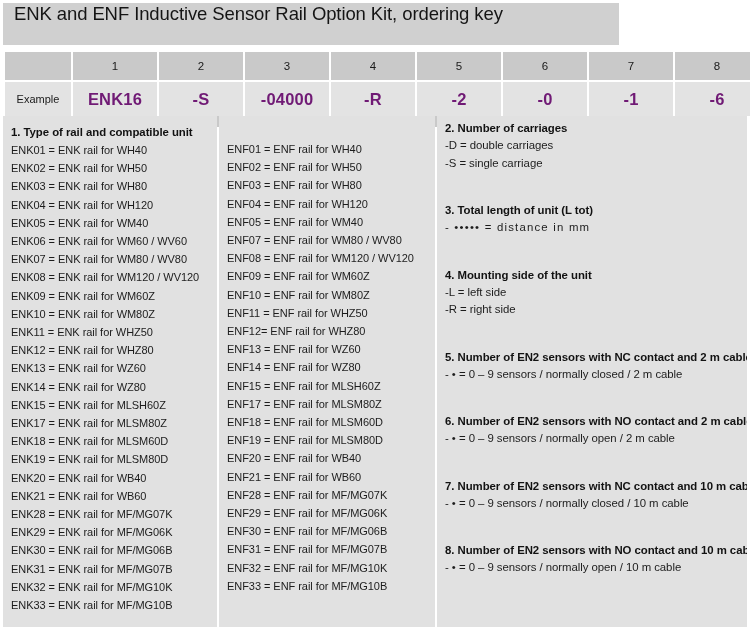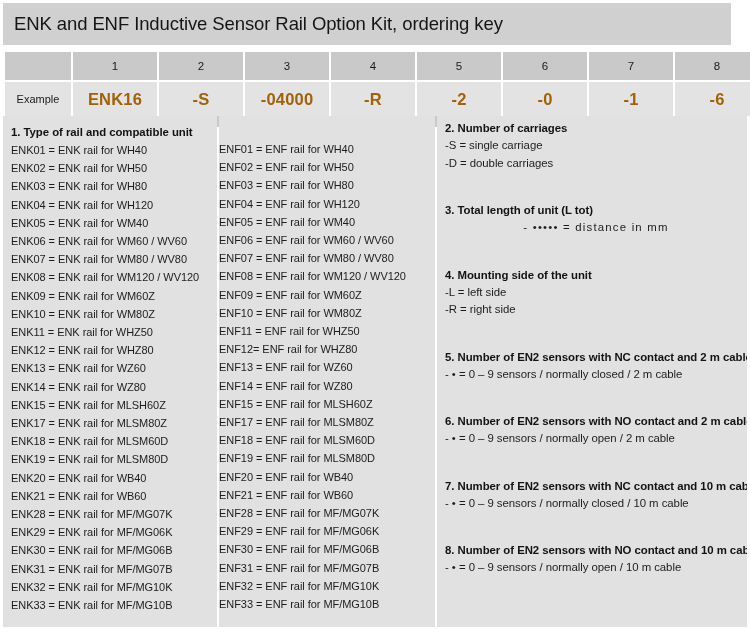--- a/index.html
+++ b/index.html
@@ -22,25 +22,24 @@
     height: 643px;
     background: #ffffff;
     box-sizing: border-box;
   }
 
   
   .title-band {
     position: absolute;
     left: 3px;
     top: 3px;
-    width: 728px;
+    width: 616px;
     height: 42px;
     background: #d0d0d0;
     display: flex;
-    align-items: center;
     box-sizing: border-box;
   }
   .title-text {
     font-size: 18.5px;
     font-weight: 400;
     letter-spacing: -0.1px;
     color: #151515;
     padding-left: 11px;
     white-space: nowrap;
   }
@@ -78,21 +77,21 @@
     height: 34px;
     font-size: 11px;
     color: #1a1a1a;
     text-align: center;
   }
   .ex-val {
     background: #e3e3e3;
     height: 34px;
     font-size: 16.5px;
     font-weight: bold;
-    color: #a16207;
+    color: #701a75;
     letter-spacing: 0.2px;
   }
 
   
   .sep-band {
     position: absolute;
     left: 3px;
     top: 116px;
     width: 744px;
     height: 11px;
@@ -109,21 +108,21 @@
     display: flex;
     gap: 2px;
     box-sizing: border-box;
   }
   .panel {
     background: #e1e1e1;
     box-sizing: border-box;
     overflow: hidden;
   }
   .panel-enk { width: 214px; padding: 8px 0 0 8px; }
-  .panel-enf { width: 216px; padding: 8px 0 0 0; }
+  .panel-enf { width: 216px; padding: 8px 0 0 8px; }
   .panel-opts { flex: 1; padding: 4px 0 0 8px; }
 
   .sec-head {
     font-size: 11.4px;
     font-weight: bold;
     color: #121212;
     line-height: 16px;
     margin: 0 0 1px 0;
     letter-spacing: -0.05px;
     white-space: nowrap;
@@ -144,21 +143,20 @@
     color: #1c1c1c;
     line-height: 17.5px;
     white-space: nowrap;
     letter-spacing: -0.05px;
   }
   .enf-spacer {
     height: 16px;
   }
   .bullet {
     letter-spacing: 1.2px;
-    text-align: center;
   }
 </style>
 </head>
 <body>
 
 <div id="sheet">
 
   <div class="title-band">
     <div class="title-text">ENK and ENF Inductive Sensor Rail Option Kit, ordering key</div>
   </div>
@@ -238,21 +236,20 @@
     </div>
 
     <div class="panel panel-enf">
       <div class="enf-spacer"></div>
       <div id="enf-list">
           <div class="line">ENF01 = ENF rail for WH40</div>
           <div class="line">ENF02 = ENF rail for WH50</div>
           <div class="line">ENF03 = ENF rail for WH80</div>
           <div class="line">ENF04 = ENF rail for WH120</div>
           <div class="line">ENF05 = ENF rail for WM40</div>
-          <div class="line">ENF06 = ENF rail for WM60 / WV60</div>
           <div class="line">ENF07 = ENF rail for WM80 / WV80</div>
           <div class="line">ENF08 = ENF rail for WM120 / WV120</div>
           <div class="line">ENF09 = ENF rail for WM60Z</div>
           <div class="line">ENF10 = ENF rail for WM80Z</div>
           <div class="line">ENF11 = ENF rail for WHZ50</div>
           <div class="line">ENF12= ENF rail for WHZ80</div>
           <div class="line">ENF13 = ENF rail for WZ60</div>
           <div class="line">ENF14 = ENF rail for WZ80</div>
           <div class="line">ENF15 = ENF rail for MLSH60Z</div>
           <div class="line">ENF17 = ENF rail for MLSM80Z</div>
@@ -265,22 +262,22 @@
           <div class="line">ENF30 = ENF rail for MF/MG06B</div>
           <div class="line">ENF31 = ENF rail for MF/MG07B</div>
           <div class="line">ENF32 = ENF rail for MF/MG10K</div>
           <div class="line">ENF33 = ENF rail for MF/MG10B</div>
         </div>
     </div>
 
     <div class="panel panel-opts">
 
       <div class="sec-head">2. Number of carriages</div>
+      <div class="opt-line">-D = double carriages</div>
       <div class="opt-line">-S = single carriage</div>
-      <div class="opt-line">-D = double carriages</div>
 
       <div class="sec-head spaced">3. Total length of unit (L tot)</div>
       <div class="opt-line bullet">- ••••• = distance in mm</div>
 
       <div class="sec-head spaced">4. Mounting side of the unit</div>
       <div class="opt-line">-L = left side</div>
       <div class="opt-line">-R = right side</div>
 
       <div class="sec-head spaced">5. Number of EN2 sensors with NC contact and 2 m cable</div>
       <div class="opt-line">- • = 0 – 9 sensors / normally closed / 2 m cable</div>

